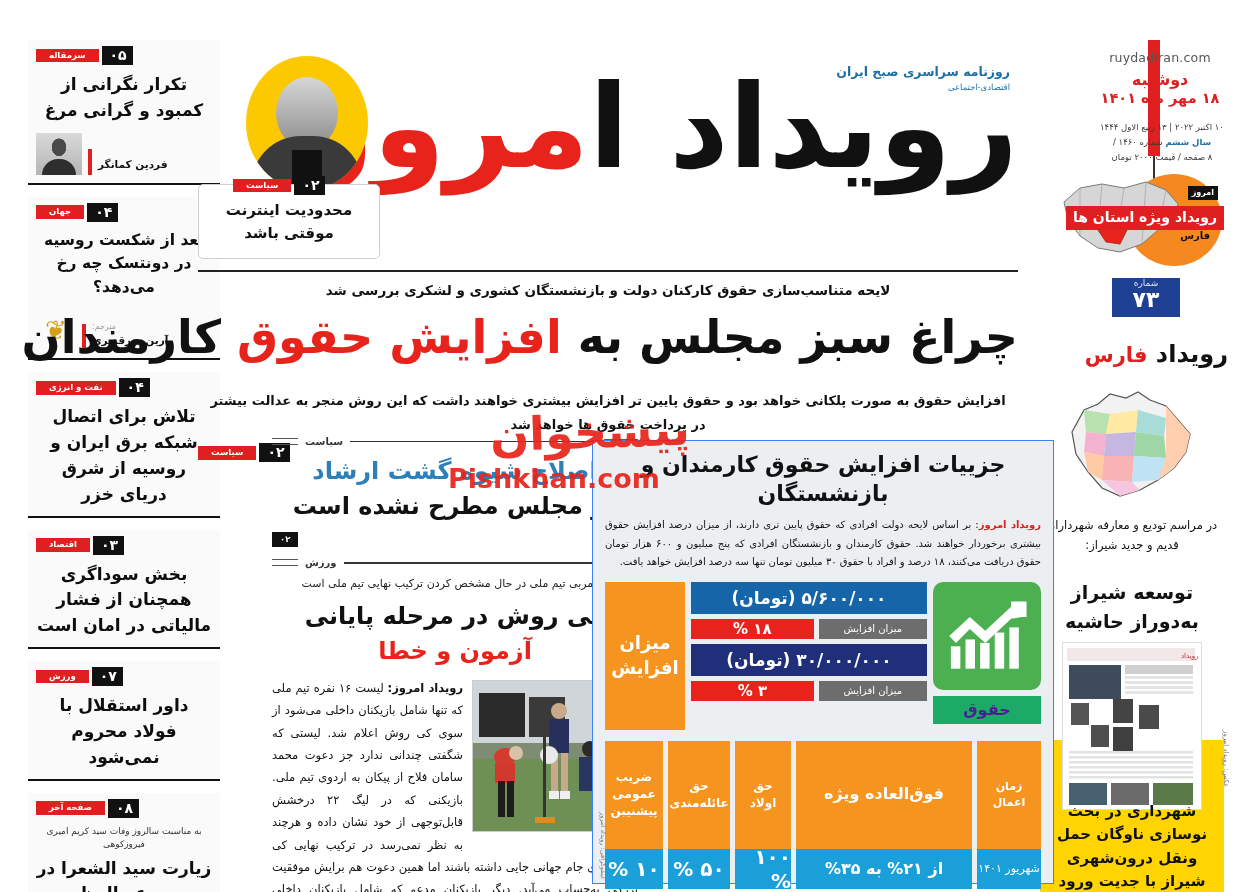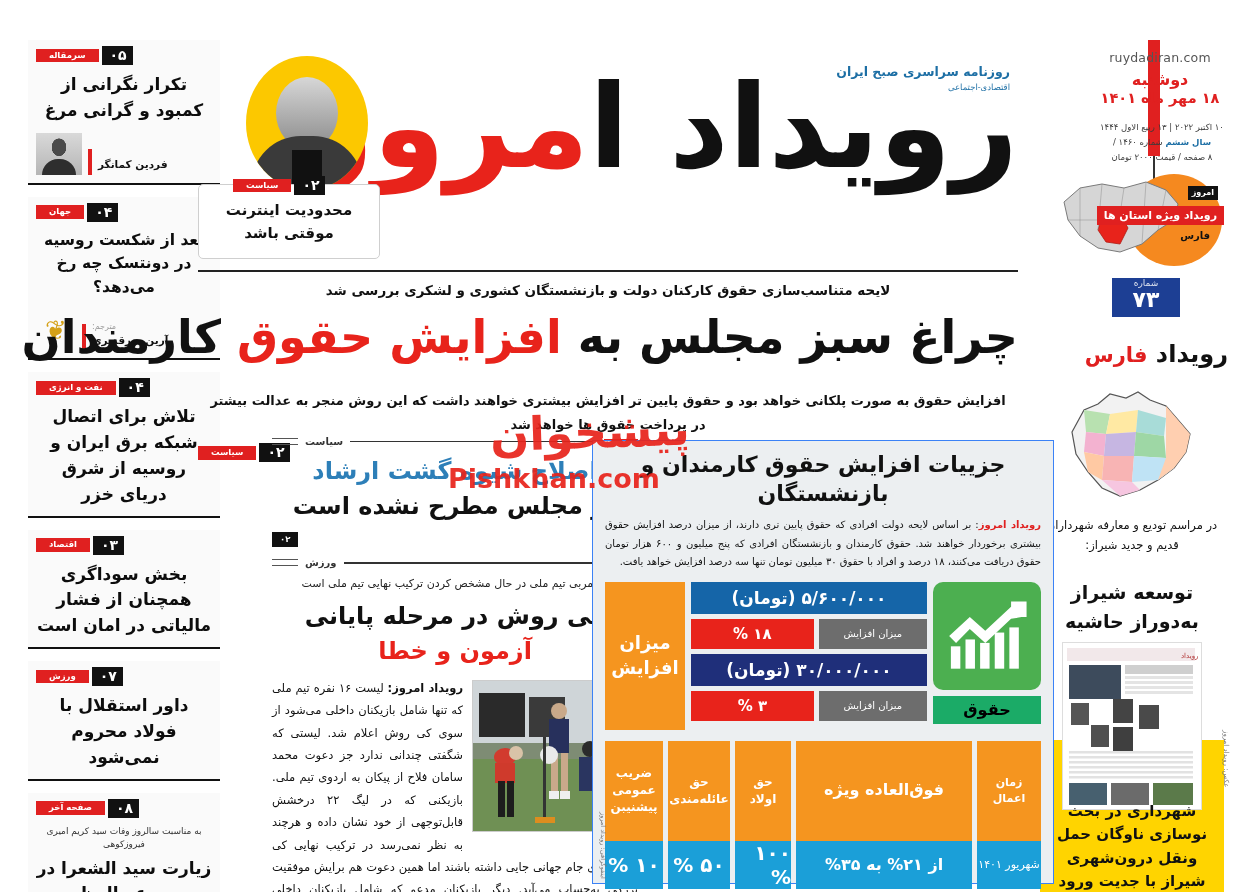--- a/index.html
+++ b/index.html
@@ -180,21 +180,21 @@
   .iran-shape {
     position:absolute; right: 34px; top: 4px; width: 140px; height: 92px;
   }
   .lbl-emrooz {
     position:absolute; right: 6px; top: 18px;
     background:#111; color:#fff; font-size: 8px; font-weight:bold;
     padding: 2px 4px; line-height:1.3;
   }
   .lbl-province {
     position:absolute; right: 0px; top: 38px;
-    background:#e02020; color:#fff; font-size: 11px; font-weight:bold;
+    background:#e02020; color:#fff; font-size: 14px; font-weight:bold;
     padding: 2px 7px; line-height:1.4; white-space: nowrap;
   }
   .lbl-fars {
     position:absolute; right: 14px; top: 62px;
     color:#111; font-size: 10px; font-weight:bold;
   }
   .num-box {
     position: absolute; right: 48px; top: 238px;
     width: 68px; background: #1d3f94; color:#fff;
     text-align:center; padding: 0 0 6px 0;
@@ -323,53 +323,53 @@
     text-align:center; direction: rtl; font-size: 18px; font-weight:bold;
     line-height:1.35;
   }
   .ig-mid { flex: 1; display:flex; flex-direction: column; gap: 5px; }
   .ig-bar {
     height: 32px; display:flex; align-items:center; justify-content:center;
     color:#fff; font-size: 17px; font-weight:bold; direction: rtl;
   }
   .ig-bar.blue   { background:#1565a8; }
   .ig-bar.navy   { background:#1f2f7a; }
-  .ig-pair { display:flex; flex-direction: row-reverse; gap: 5px; height: 30px; justify-content: center; }
+  .ig-pair { display:flex; flex-direction: row-reverse; gap: 5px; height: 20px; justify-content: center; }
   .ig-pct {
     width: 52%; background:#e8231b; color:#fff; font-size: 15px;
     font-weight:bold; display:flex; align-items:center; justify-content:center;
     direction: rtl;
   }
   .ig-lbl {
     flex:1; background:#6d6d6d; color:#fff; font-size: 10px;
     display:flex; align-items:center; justify-content:center; direction: rtl;
   }
   .ig-left { width: 108px; display:flex; flex-direction: column; gap: 6px; }
   .ig-icon {
     height: 108px; background:#4caf50; border-radius: 10px;
     display:flex; align-items:center; justify-content:center;
   }
   .ig-green-lbl {
-    height: 28px; background:#1bab67; color:#000000; font-size: 16px;
+    height: 28px; background:#1bab67; color:#4c1d95; font-size: 16px;
     font-weight:bold; display:flex; align-items:center; justify-content:center;
     direction: rtl;
   }
   .info-table {
     display:flex; flex-direction: row-reverse; gap: 5px;
     margin-top: 11px; height: 148px;
   }
   .it-col { display:flex; flex-direction: column; }
   .it-head {
     background:#f5951f; color:#fff; flex: 1;
     display:flex; align-items:center; justify-content:center;
     text-align:center; direction: rtl; line-height:1.4;
     font-weight:bold; font-size: 12px; padding: 4px;
   }
   .it-val {
-    background:#1b9fd8; color:#fff; height: 48px;
+    background:#1b9fd8; color:#fff; height: 40px;
     display:flex; align-items:center; justify-content:center;
     direction: rtl; font-weight:bold; font-size: 20px;
   }
   .it-val.small { font-size: 11px; font-weight: normal; }
   .it-val.mid { font-size: 16px; }
   .info-credit {
     position:absolute; left: 6px; bottom: 4px;
     writing-mode: vertical-rl; font-size: 6.5px; color:#777;
   }
 

